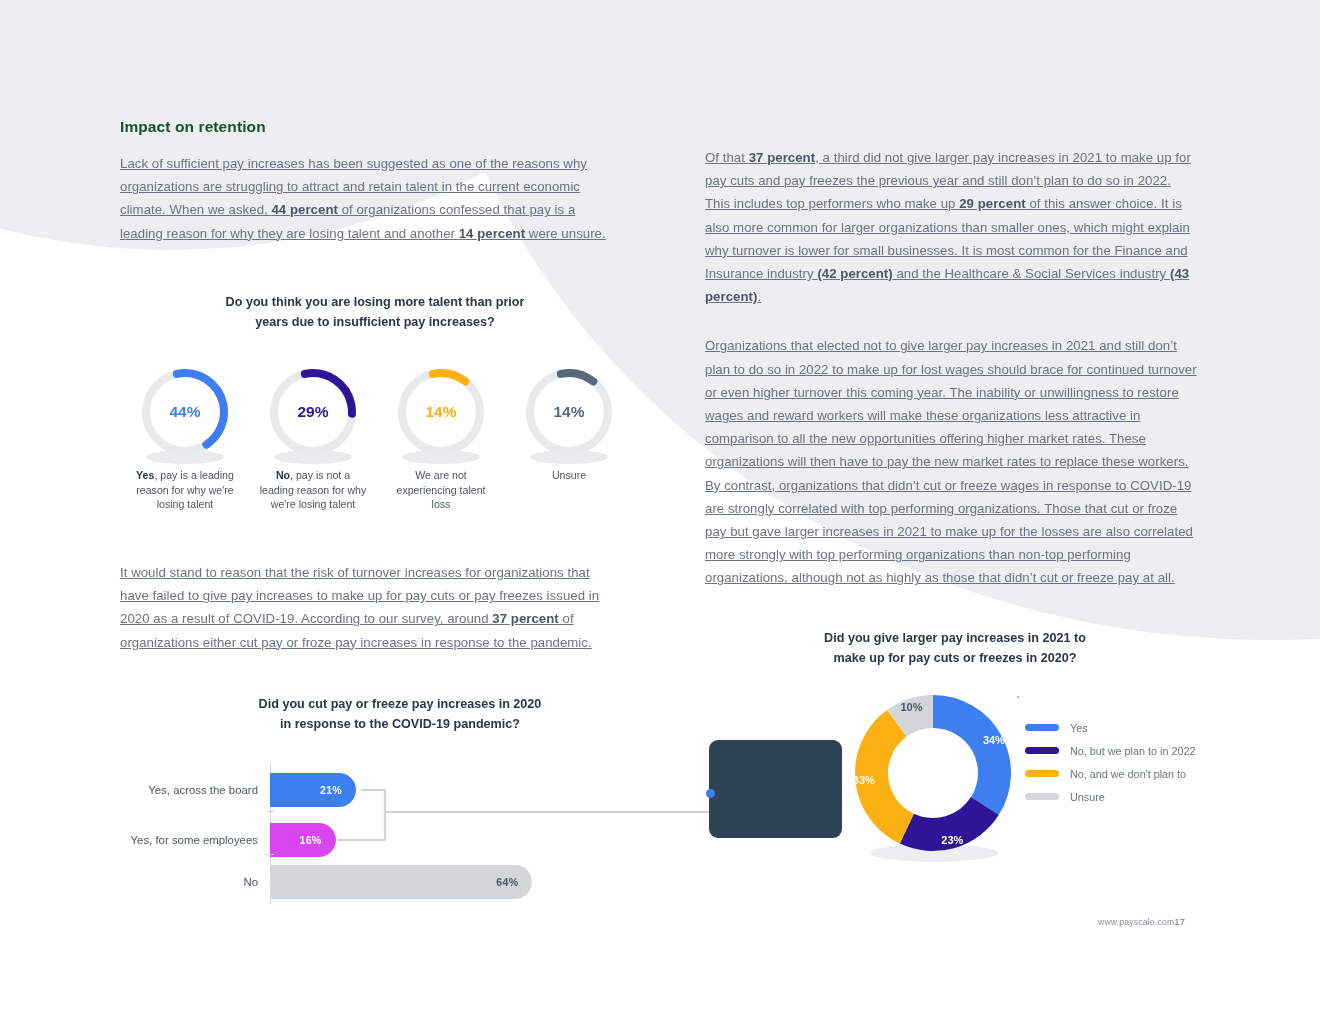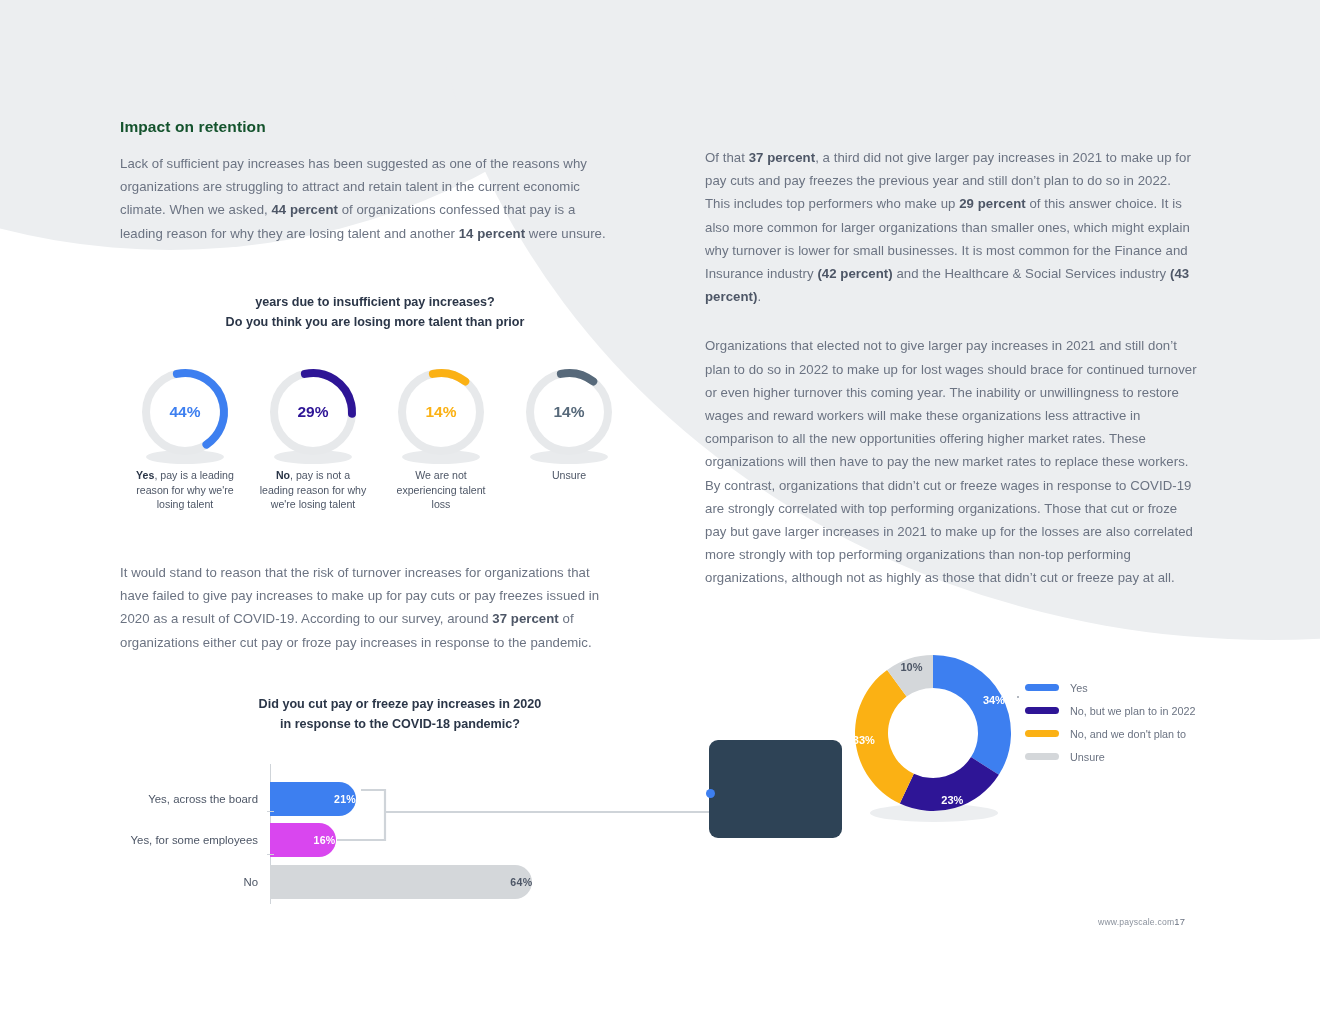--- a/index.html
+++ b/index.html
@@ -29,21 +29,21 @@
   .page{position:absolute;inset:0;}
   .col-left{position:absolute;left:120px;top:118px;width:500px;}
   .col-right{position:absolute;left:705px;top:146px;width:492px;}
 
   h1.section-title{
     font-size:15.5px;font-weight:bold;color:#14532d;
     margin:0 0 16px 0;letter-spacing:.1px;
   }
   p.body{
     font-size:13.2px;line-height:23.2px;color:#6b7382;
-    margin:0 0 26px 0;letter-spacing:.05px;
+    margin:0 0 26px 0;letter-spacing:.05px;text-decoration:underline;
   }
   p.body b{color:#4d5666;font-weight:bold;}
   p.body:last-child{margin-bottom:0;}
 
   
   .chart-title{
     font-size:12.6px;font-weight:bold;color:#2b3648;
     line-height:20px;text-align:center;
   }
 
@@ -84,21 +84,21 @@
     width:138px;text-align:right;padding-right:12px;
     font-size:11.4px;color:#4d5666;white-space:nowrap;
   }
   .bar-track{position:relative;height:34px;flex:1;}
   .bar-fill{
     position:absolute;left:0;top:0;height:34px;
     border-radius:0 18px 18px 0;
     display:flex;align-items:center;justify-content:flex-end;
   }
   .bar-pct{
-    font-size:10.6px;font-weight:bold;letter-spacing:.3px;
+    font-size:10.6px;font-weight:bold;padding-right:14px;letter-spacing:.3px;
   }
   .bar-tick{
     position:absolute;left:147px;width:7px;height:1px;background:#cfd4d9;
   }
 
   
   .bracket{position:absolute;left:0;top:0;pointer-events:none;}
 
   
   .navy-panel{
@@ -148,22 +148,22 @@
 
   <div class="col-left">
     <h1 class="section-title">Impact on retention</h1>
     <p class="body">
       <span>Lack of sufficient pay increases has been suggested as one of the reasons why organizations are struggling to attract and retain talent in the current economic climate. When we asked, </span><b>44 percent</b><span> of organizations confessed that pay is a leading reason for why they are losing talent and another </span><b>14 percent</b><span> were unsure.</span>
     </p>
   </div>
 
   <div class="gauges">
     <div class="chart-title">
+      <div>Do you think you are losing more talent than prior</div>
       <div>years due to insufficient pay increases?</div>
-      <div>Do you think you are losing more talent than prior</div>
     </div>
     <div class="gauge-row" id="gauge-row">
         <div class="gauge">
           <div class="gauge-ring">
             <div class="gauge-shadow"></div>
             <svg width="92" height="92" viewBox="0 0 92 92">
               <circle cx="46" cy="46" r="39" fill="none" stroke="#e7e9eb" stroke-width="8"></circle>
               <circle cx="46" cy="46" r="39" fill="none" stroke="#3d7ff0" stroke-width="8" stroke-linecap="round" stroke-dasharray="107.8194598712017 245.04422698000386" transform="rotate(-102 46 46)"></circle>
             </svg>
             <div class="gauge-val" style="color: rgb(61, 127, 240);">44%</div>
@@ -208,25 +208,25 @@
 
   <div style="position:absolute;left:120px;top:561px;width:500px;">
     <p class="body">
       <span>It would stand to reason that the risk of turnover increases for organizations that have failed to give pay increases to make up for pay cuts or pay freezes issued in 2020 as a result of COVID-19. According to our survey, around </span><b>37 percent</b><span> of organizations either cut pay or froze pay increases in response to the pandemic.</span>
     </p>
   </div>
 
   <div class="barchart">
     <div class="chart-title">
       <div>Did you cut pay or freeze pay increases in 2020</div>
-      <div>in response to the COVID-18 pandemic?</div>
+      <div>in response to the COVID-19 pandemic?</div>
     </div>
     <div class="bar-plot" id="bar-plot">
       <div class="bar-axis"></div>
-    <div class="bar-row" style="top: 18px;">
+    <div class="bar-row" style="top: 9px;">
           <div class="bar-cat">Yes, across the board</div>
           <div class="bar-track">
             <div class="bar-fill" style="width: 86.1px; background: rgb(61, 127, 240);">
               <span class="bar-pct" style="color: rgb(255, 255, 255);">21%</span>
             </div>
           </div>
         </div>
         <div class="bar-row" style="top: 59px;">
           <div class="bar-cat">Yes, for some employees</div>
           <div class="bar-track">
@@ -256,20 +256,24 @@
   <div class="stray-dot"></div>
 
   <div class="col-right">
     <p class="body">
       <span>Of that </span><b>37 percent</b><span>, a third did not give larger pay increases in 2021 to make up for pay cuts and pay freezes the previous year and still don’t plan to do so in 2022. This includes top performers who make up </span><b>29 percent</b><span> of this answer choice. It is also more common for larger organizations than smaller ones, which might explain why turnover is lower for small businesses. It is most common for the Finance and Insurance industry </span><b>(42 percent)</b><span> and the Healthcare &amp; Social Services industry </span><b>(43 percent)</b><span>.</span>
     </p>
     <p class="body" style="margin-top:22px;">Organizations that elected not to give larger pay increases in 2021 and still don’t plan to do so in 2022 to make up for lost wages should brace for continued turnover or even higher turnover this coming year. The inability or unwillingness to restore wages and reward workers will make these organizations less attractive in comparison to all the new opportunities offering higher market rates. These organizations will then have to pay the new market rates to replace these workers. By contrast, organizations that didn’t cut or freeze wages in response to COVID-19 are strongly correlated with top performing organizations. Those that cut or froze pay but gave larger increases in 2021 to make up for the losses are also correlated more strongly with top performing organizations than non-top performing organizations, although not as highly as those that didn’t cut or freeze pay at all.</p>
   </div>
 
   <div class="donutchart">
+    <div class="chart-title">
+      <div>Did you give larger pay increases in 2021 to</div>
+      <div>make up for pay cuts or freezes in 2020?</div>
+    </div>
     <div class="donut-wrap">
       <div class="donut-shadow"></div>
       <div class="donut-holder" id="donut-holder"><svg width="170" height="170" viewBox="0 0 170 170">
             <path d="M 85 7 A 78 78 0 0 1 150.85757818915715 126.79449000836175 L 122.99475664759068 109.11220577405486 A 45 45 0 0 0 85 40 Z" fill="#3d7ff0"></path>
             <text x="145.90331426304851" y="55.518119649930796" text-anchor="middle" font-size="11" font-weight="bold" font-family="&quot;Liberation Sans&quot;, sans-serif" fill="#ffffff">34%</text>
             <path d="M 150.85757818915715 126.79449000836175 A 78 78 0 0 1 51.789215257924326 155.5765100923495 L 65.83993187957174 125.71721736097088 A 45 45 0 0 0 122.99475664759068 109.11220577405486 Z" fill="#2e1596"></path>
             <text x="104.38988186972642" y="155.74041115454753" text-anchor="middle" font-size="11" font-weight="bold" font-family="&quot;Liberation Sans&quot;, sans-serif" fill="#ffffff">23%</text>
             <path d="M 51.789215257924326 155.5765100923495 A 78 78 0 0 1 39.152750321187085 21.896674438754104 L 58.5496636468387 48.59423525312737 A 45 45 0 0 0 65.83993187957174 125.71721736097088 Z" fill="#fbb114"></path>
             <text x="15.80844346008594" y="95.54052777563675" text-anchor="middle" font-size="11" font-weight="bold" font-family="&quot;Liberation Sans&quot;, sans-serif" fill="#ffffff">33%</text>
             <path d="M 39.152750321187085 21.896674438754104 A 78 78 0 0 1 84.99999999999999 7 L 84.99999999999999 40 A 45 45 0 0 0 58.5496636468387 48.59423525312737 Z" fill="#d4d7da"></path>

